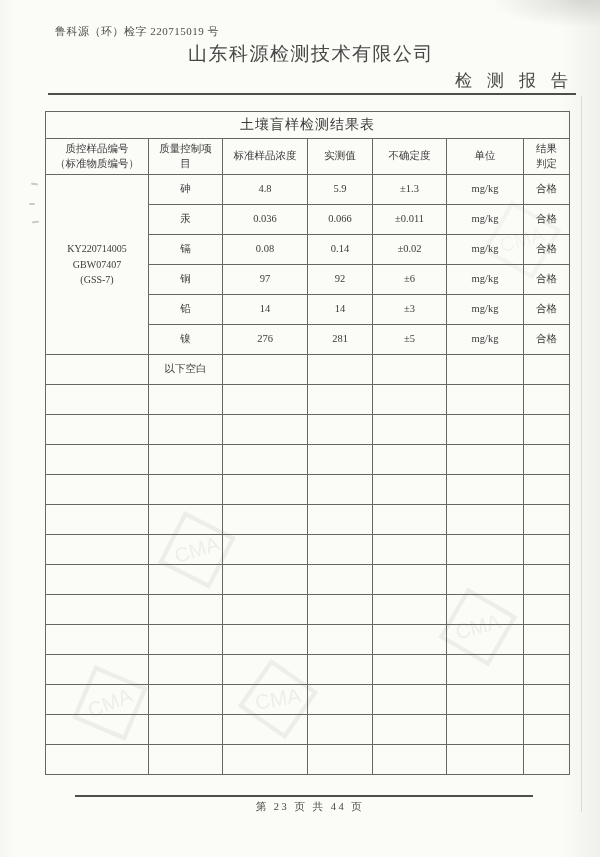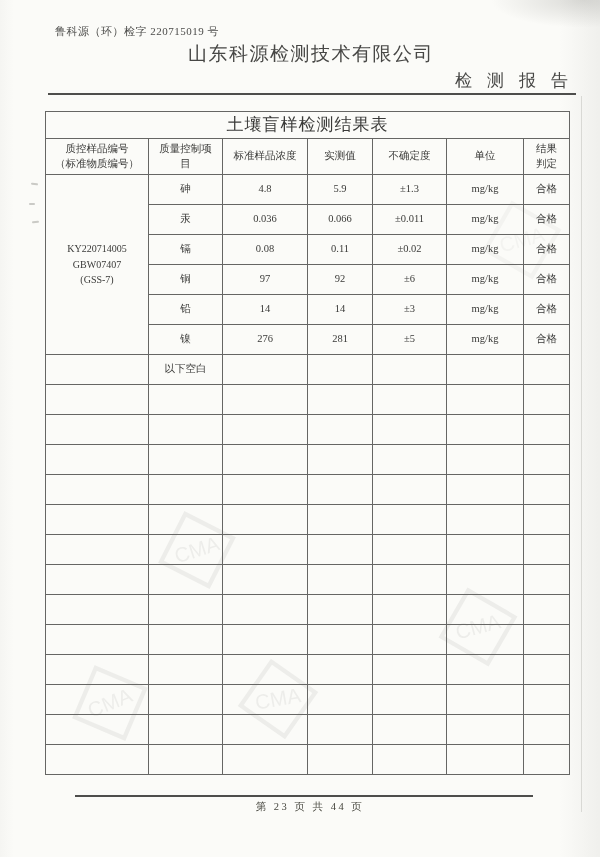--- a/index.html
+++ b/index.html
@@ -37,21 +37,21 @@
   }
   .result-table{
     position:absolute;left:45px;top:111px;width:524px;
     border-collapse:collapse;table-layout:fixed;color:#3a3a38;
   }
   .result-table td{
     border:1px solid #666664;
     font-size:10.5px;text-align:center;vertical-align:middle;
     padding:1px 2px;line-height:1.35;overflow:hidden;
   }
-  tr.r-title td{height:24px;font-size:17px;letter-spacing:1px;}
+  tr.r-title td{height:24px;font-size:14px;letter-spacing:1px;}
   tr.r-head td{height:33px;font-size:10.5px;}
   tr.r-data td{height:27px;}
   tr.r-empty td{height:27px;}
   td.t-sample div{line-height:1.55;font-size:10px;}
   .wm{position:absolute;width:86px;height:86px;opacity:.10;color:#787876;}
   .wm svg{width:100%;height:100%;}
   .wm.faint{opacity:.055;}
   .footer-rule{
     position:absolute;left:75px;top:795px;width:458px;height:2px;background:#4e4e4c;
   }
@@ -166,21 +166,21 @@
           <td>汞</td>
           <td>0.036</td>
           <td>0.066</td>
           <td>±0.011</td>
           <td>mg/kg</td>
           <td>合格</td>
         </tr>
         <tr class="r-data">
           <td>镉</td>
           <td>0.08</td>
-          <td>0.11</td>
+          <td>0.14</td>
           <td>±0.02</td>
           <td>mg/kg</td>
           <td>合格</td>
         </tr>
         <tr class="r-data">
           <td>铜</td>
           <td>97</td>
           <td>92</td>
           <td>±6</td>
           <td>mg/kg</td>

